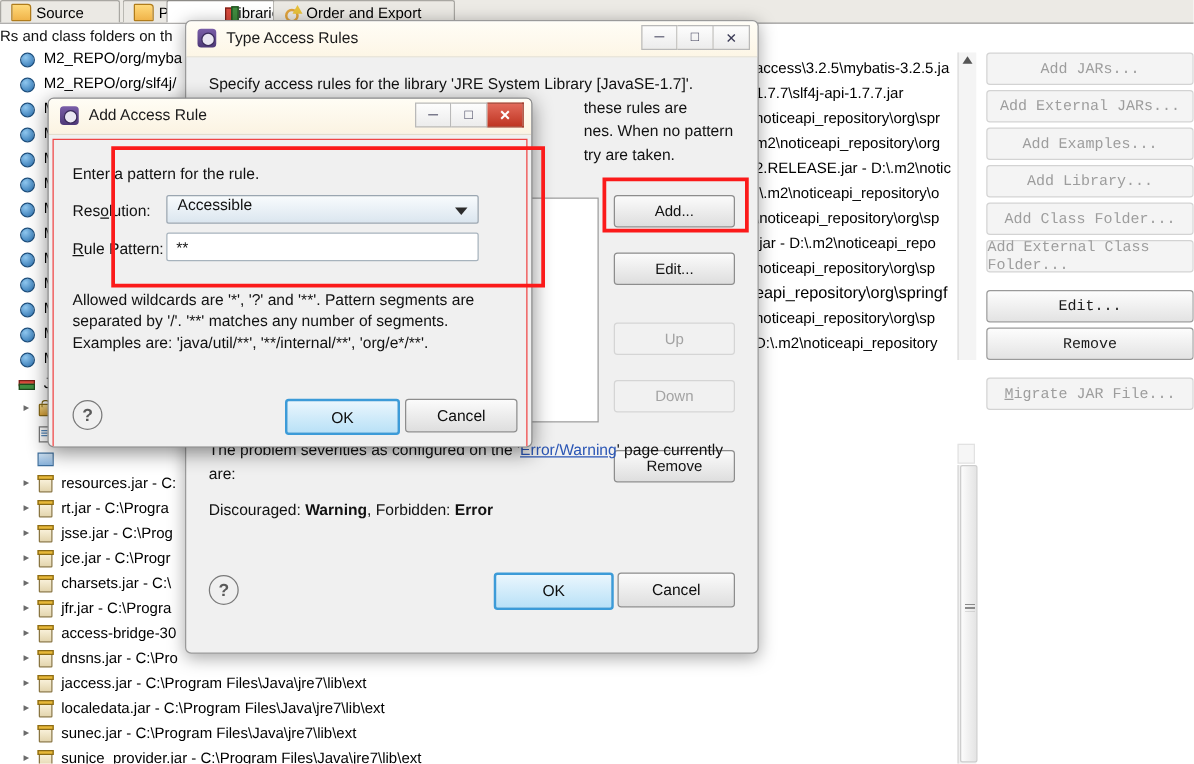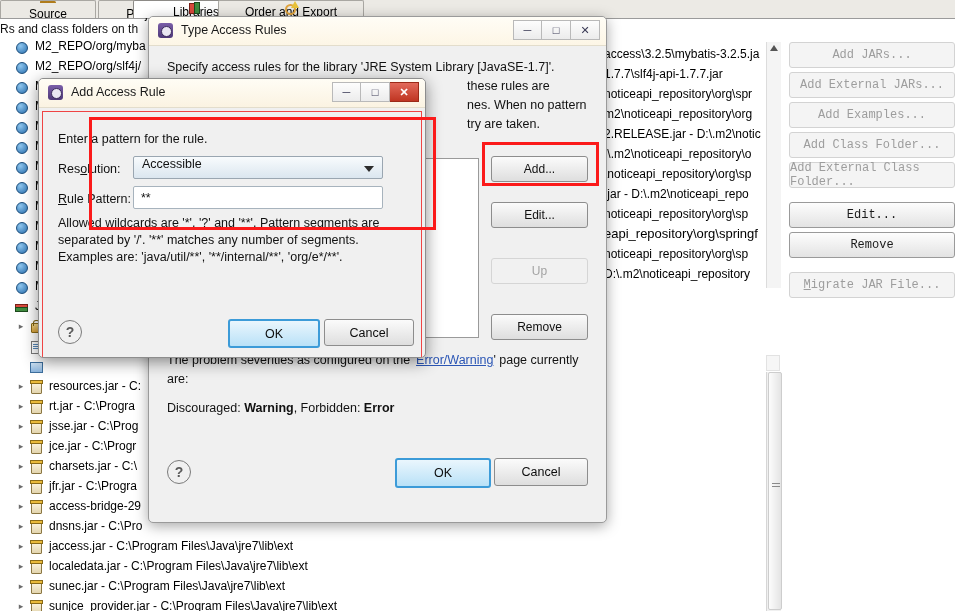--- a/index.html
+++ b/index.html
@@ -12,21 +12,21 @@
 
   
   #eclipse-bg{left:0;top:0;width:955px;height:611px;background:#ffffff;}
 
   
   #tabstrip{left:0;top:0;width:955px;height:18px;background:#eceae5;
             border-bottom:1px solid #9b9b9b;}
   .tab{position:absolute;top:0;height:18px;box-sizing:border-box;
        display:flex;align-items:center;gap:4px;padding:0 8px;
        font-size:12px;color:#000;background:#ebe9e4;
-       border:1px solid #a9a7a2;border-bottom:none;border-radius:2px 2px 0 0;flex-direction:column;}
+       border:1px solid #a9a7a2;border-bottom:none;border-radius:2px 2px 0 0;}
   .tab.active{background:#ffffff;border-color:#8c8a86;font-weight:normal;padding-left:46px;}
   .tabicon{width:14px;height:12px;display:inline-block;position:relative;}
   .ic-proj{background:linear-gradient(#ffd97a,#f0b44a);border:1px solid #b07c1b;
            border-radius:1px 3px 1px 1px;}
   .ic-lib{background:transparent;}
   .ic-lib:before{content:"";position:absolute;left:0;top:2px;width:4px;height:9px;
                  background:#d94a3d;border:1px solid #7a2018;}
   .ic-lib:after{content:"";position:absolute;left:5px;top:1px;width:4px;height:10px;
                 background:#3f8c3f;border:1px solid #1d4a1d;}
   .ic-ord{background:transparent;}
@@ -142,21 +142,21 @@
   #lbl-res u,#lbl-pat u{text-decoration:underline;}
   #sel-res{position:absolute;left:90px;top:44px;width:250px;height:23px;box-sizing:border-box;
     background:linear-gradient(#f8fbfd,#dbe6ef);border:1px solid #9aa6b1;border-radius:2px;
     display:flex;padding:0 8px;font-size:12.5px;color:#111;}
   #sel-arrow{position:absolute;right:8px;top:9px;width:0;height:0;
     border-left:5px solid transparent;border-right:5px solid transparent;border-top:6px solid #2c2c2c;}
   #lbl-pat{position:absolute;left:15px;top:80px;font-size:12.5px;color:#111;}
   #inp-pat{position:absolute;left:90px;top:74px;width:250px;height:23px;box-sizing:border-box;
     background:#ffffff;border:1px solid #a7b3bd;border-radius:2px;
     display:flex;align-items:center;padding:0 7px;font-size:12.5px;color:#111;}
-  #add-hint{position:absolute;left:15px;top:103px;width:352px;font-size:12.5px;color:#111;line-height:17px;}
+  #add-hint{position:absolute;left:15px;top:120px;width:352px;font-size:12.5px;color:#111;line-height:17px;}
   #add-help{position:absolute;left:15px;top:208px;width:22px;height:22px;border-radius:50%;
     border:1.5px solid #7a7a7a;color:#5a5a5a;display:flex;align-items:center;justify-content:center;
     font-size:14px;font-weight:bold;}
   #add-ok{position:absolute;left:185px;top:207px;width:88px;height:25px;border-radius:3px;
     background:linear-gradient(#eaf6fd,#b9e1f7);border:2px solid #3c9bd8;
     display:flex;align-items:center;justify-content:center;font-size:12.5px;color:#0d0d0d;}
   #add-cancel{position:absolute;left:281px;top:207px;width:88px;height:25px;border-radius:3px;
     background:linear-gradient(#fbfbfb,#dedede);border:1px solid #8d8d8d;
     display:flex;align-items:center;justify-content:center;font-size:12.5px;color:#0d0d0d;}
 
@@ -303,21 +303,21 @@
         <span class="tlabel">charsets.jar - C:\</span>
       </div>
       <div class="trow indent1">
         <span class="arrow">▸</span>
         <span class="ticon ic-jar"></span>
         <span class="tlabel">jfr.jar - C:\Progra</span>
       </div>
       <div class="trow indent1">
         <span class="arrow">▸</span>
         <span class="ticon ic-jar"></span>
-        <span class="tlabel">access-bridge-29</span>
+        <span class="tlabel">access-bridge-30</span>
       </div>
       <div class="trow indent1">
         <span class="arrow">▸</span>
         <span class="ticon ic-jar"></span>
         <span class="tlabel">dnsns.jar - C:\Pro</span>
       </div>
       <div class="trow indent1">
         <span class="arrow">▸</span>
         <span class="ticon ic-jar"></span>
         <span class="tlabel">jaccess.jar - C:\Program Files\Java\jre7\lib\ext</span>
@@ -368,20 +368,23 @@
       <div class="ebtn off">
         <span>Add JARs...</span>
       </div>
       <div class="ebtn off">
         <span>Add External JARs...</span>
       </div>
       <div class="ebtn off">
         <span>Add Examples...</span>
       </div>
       <div class="ebtn off">
+        <span>Add Library...</span>
+      </div>
+      <div class="ebtn off">
         <span>Add Class Folder...</span>
       </div>
       <div class="ebtn off">
         <span>Add External Class Folder...</span>
       </div>
       <div class="gap"></div>
       <div class="ebtn on">
         <span>Edit...</span>
       </div>
       <div class="ebtn on">
@@ -413,20 +416,21 @@
       <div style="padding-left:300px;">try are taken.</div>
     </div>
 
     <div id="type-list"></div>
 
     <div id="type-sidebtns">
       <div class="tbtn on">Add...</div>
       <div class="tbtn on">Edit...</div>
       <div style="height:10px;"></div>
       <div class="tbtn off">Up</div>
+      <div class="tbtn off">Down</div>
       <div style="height:10px;"></div>
       <div class="tbtn on">Remove</div>
     </div>
 
     <div id="type-sev">
       <span>The problem severities as configured on the '</span><a href="#">Error/Warning</a><span>' page currently are:</span>
       <div style="height:10px;"></div>
       <span>Discouraged: </span><b>Warning</b><span>, Forbidden: </span><b>Error</b>
     </div>
 

